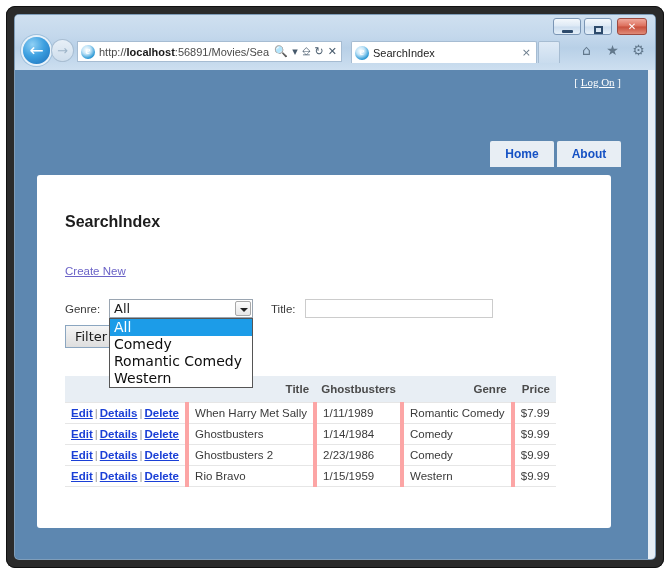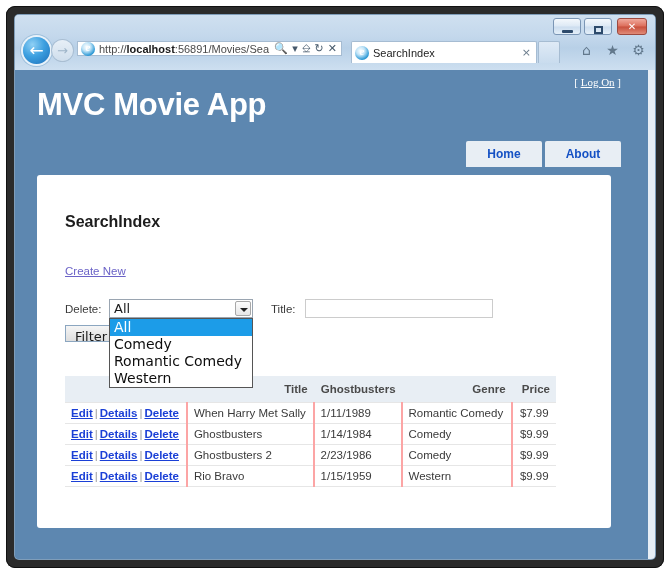--- a/index.html
+++ b/index.html
@@ -115,21 +115,21 @@
     text-align: center;
     font-family: "DejaVu Sans", sans-serif;
   }
   #nav-back .arrow-glyph { color: #fff; font-size: 17px; line-height: 27px; }
   #nav-fwd  .arrow-glyph { color: #9db4c8; font-size: 13px; line-height: 21px; }
 
   
   #address-bar {
     position: absolute;
     left: 62px; top: 26px;
-    width: 265px; height: 15px;
+    width: 265px; height: 21px;
     background: #ffffff;
     border: 1px solid #a6bcd2;
     box-sizing: border-box;
     display: flex;
     align-items: center;
   }
   .ie-logo {
     width: 14px; height: 14px;
     margin: 0 4px 0 3px;
     border-radius: 50%;
@@ -268,21 +268,21 @@
     font-weight: bold;
     color: #ffffff;
     letter-spacing: -0.3px;
   }
   #main-nav {
     position: absolute;
     right: 27px; top: 71px;
     display: flex;
   }
   .nav-tab {
-    width: 76px; height: 26px;
+    width: 64px; height: 26px;
     background: #e8eef4;
     color: #1551c4;
     font-size: 12px;
     font-weight: bold;
     text-align: center;
     line-height: 26px;
     margin-left: 3px;
     border-radius: 2px 2px 0 0;
   }
 
@@ -386,21 +386,21 @@
     left: 240px; top: 0;
     width: 188px; height: 19px;
     background: #ffffff;
     border: 1px solid #cccccc;
     box-sizing: border-box;
   }
   #filter-button {
     position: absolute;
     left: 0; top: 26px;
     min-width: 52px;
-    height: 17px;
+    height: 23px;
     background: linear-gradient(to bottom, #f5f5f5, #dedede);
     border: 1px solid #8ba6c0;
     box-sizing: border-box;
     font-size: 13px;
     color: #1a1a1a;
     text-align: center;
     line-height: 21px;
     font-family: "DejaVu Sans", sans-serif;
     padding: 0 7px;
     z-index: 10;
@@ -422,26 +422,26 @@
     text-align: right;
     padding: 4px 6px;
     height: 18px;
     border: none;
     white-space: nowrap;
   }
   #movies-table tbody td {
     padding: 4px 6px;
     border: 1px solid #e6e6e6;
     border-left: none;
-    border-right: 2px solid #fca5a5;
+    border-right: 4px solid #fca5a5;
     white-space: nowrap;
     background: #ffffff;
   }
   #movies-table tbody tr td:first-child { border-left: none; }
-  #movies-table tbody tr td:last-child  { border-right: none; text-align: center; }
+  #movies-table tbody tr td:last-child  { border-right: none; }
   .actions-cell a {
     color: #1a3fd6;
     text-decoration: underline;
     font-weight: bold;
   }
   .actions-cell span.sep {
     color: #9a9a9a;
     font-weight: normal;
     padding: 0 2px;
   }
@@ -507,35 +507,34 @@
         <span class="tool-ico">⚙</span>
       </div>
     </div>
 
     <div id="viewport">
       <div id="page-bg">
 
         <div id="site-header">
           <div id="logon-line"><span>[ </span><a id="logon-link" href="#">Log On</a><span> ]</span></div>
 
-          <div id="site-title">MVC Movie App</div>
 
           <div id="main-nav">
             <div class="nav-tab">Home</div>
             <div class="nav-tab">About</div>
           </div>
         </div>
 
         <div id="content-panel">
 
           <div id="page-title">SearchIndex</div>
           <a id="create-new" href="#">Create New</a>
 
           <div id="filter-form">
-            <div id="genre-label">Delete:</div>
+            <div id="genre-label">Genre:</div>
 
             <div id="genre-select-box">
               <span id="genre-select-value">All</span>
               <span id="genre-arrow-btn"></span>
             </div>
 
             <div id="genre-dropdown-list">
               <div class="dd-option selected">All</div>
               <div class="dd-option">Comedy</div>
               <div class="dd-option">Romantic Comedy</div>

